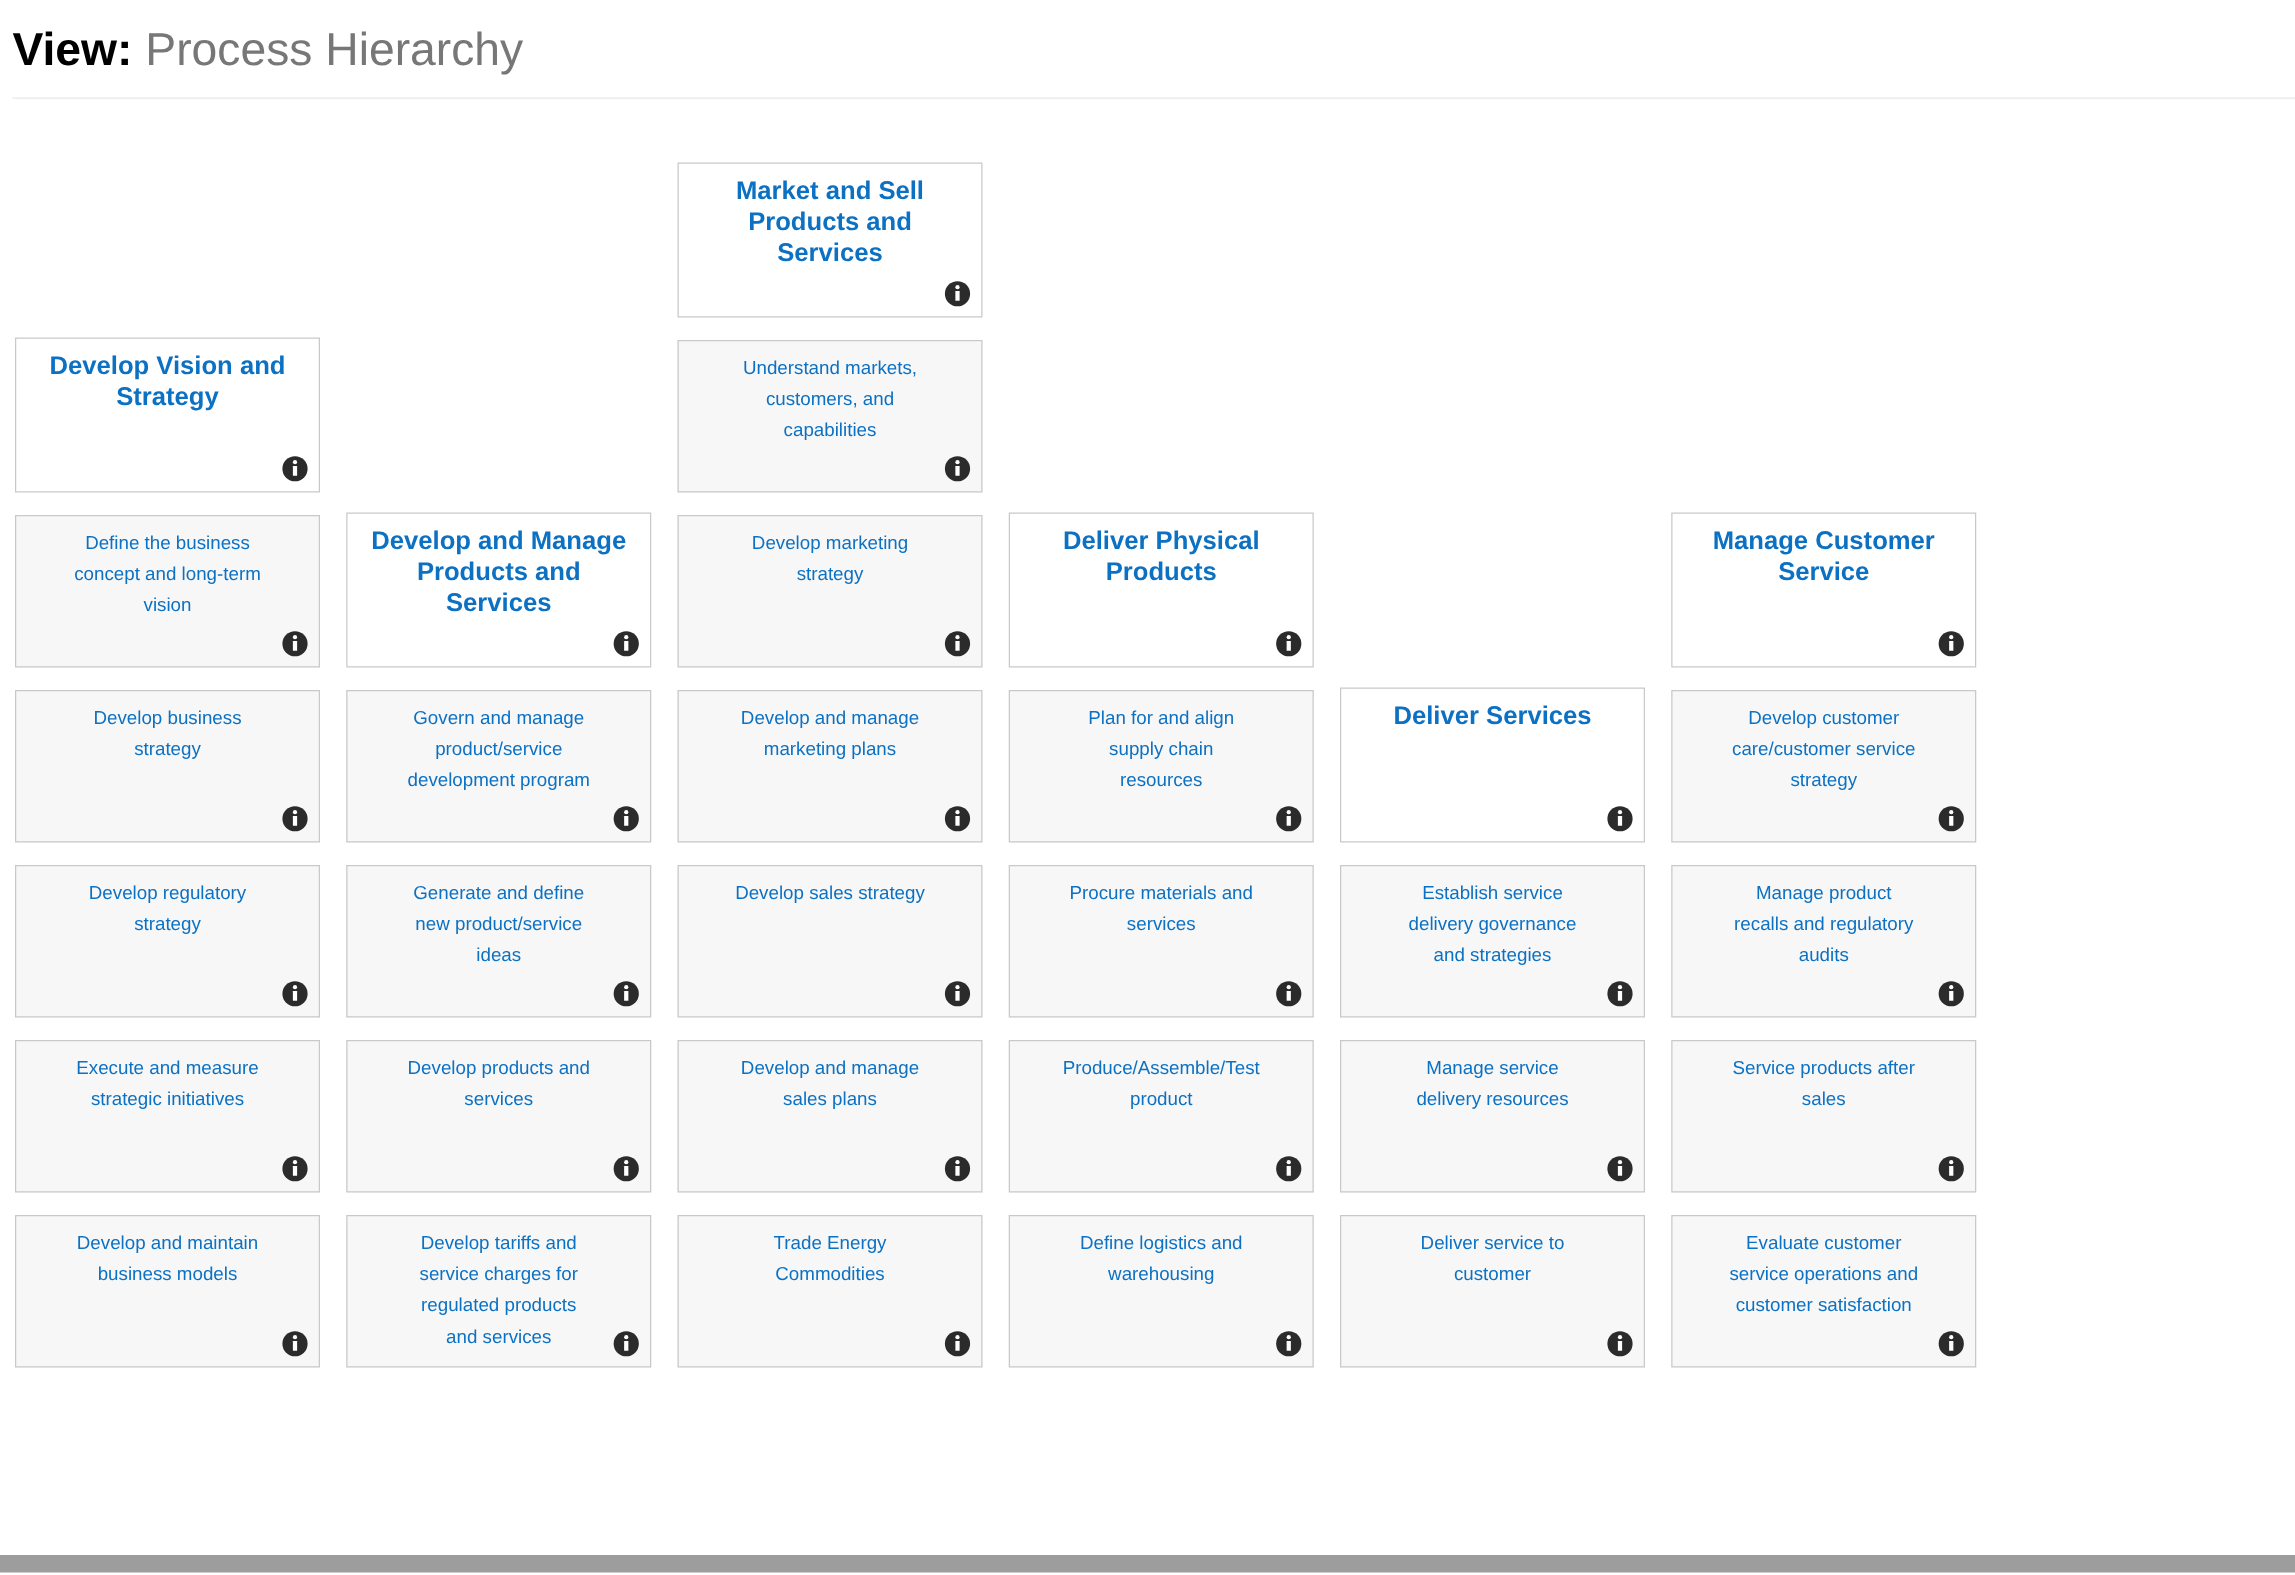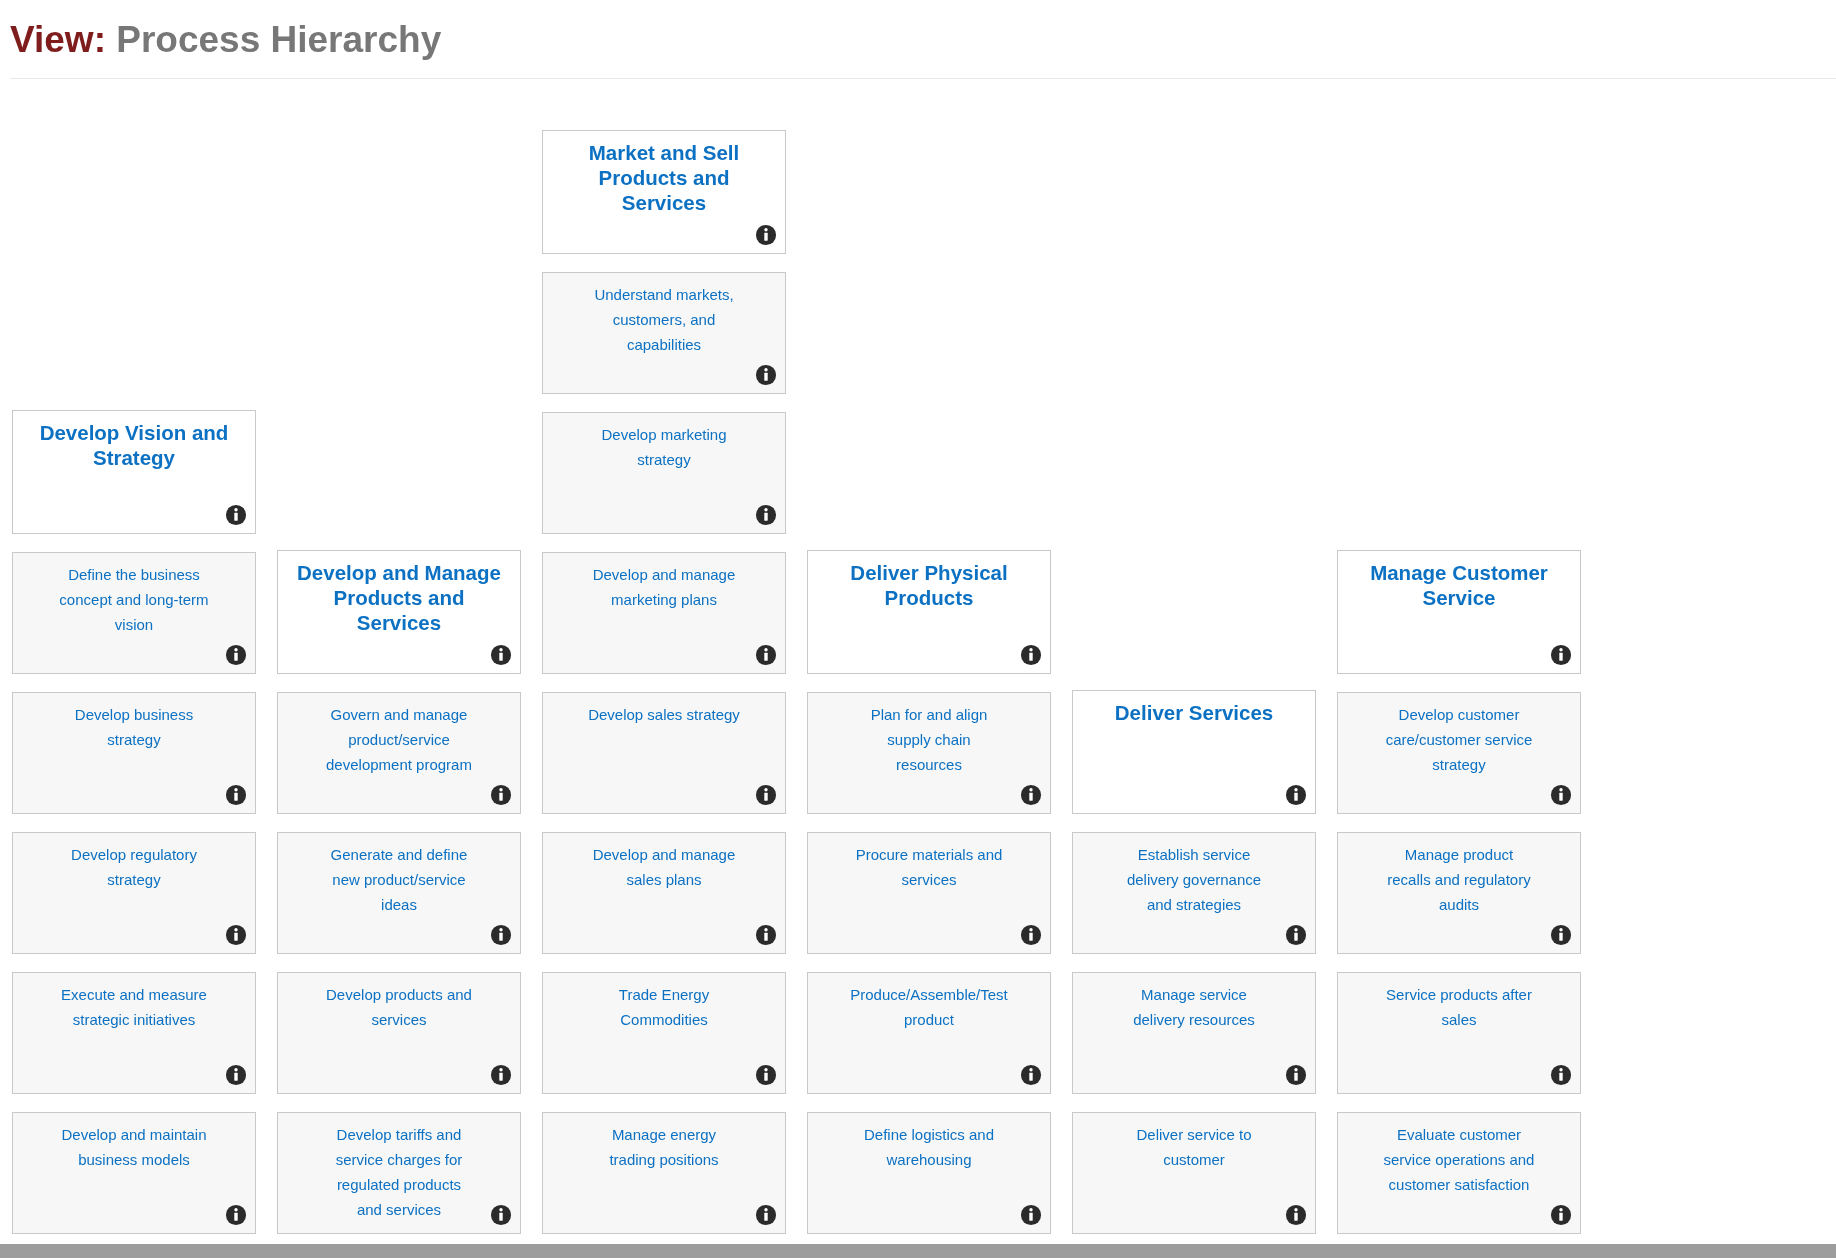--- a/index.html
+++ b/index.html
@@ -26,26 +26,26 @@
   }
 
   .header-title {
     font-size: 37px;
     line-height: 52px;
     font-weight: bold;
     white-space: nowrap;
   }
 
   .header-title .view-label {
-    color: #7f1d1d;
+    color: #000000;
   }
 
   .header-title .view-value {
     color: #777777;
-    font-weight: bold;
+    font-weight: normal;
   }
 
   .header-rule {
     margin-top: 12px;
     margin-left: 0px;
     width: 1836px;
     height: 1px;
     background: #e8e8e8;
   }
 
@@ -383,33 +383,20 @@
             <span class="ln">Commodities</span>
           </span>
           <span class="info-icon">
             <svg viewBox="0 0 24 24" aria-hidden="true">
               <circle cx="12" cy="12" r="11" fill="#2b2b2b"></circle>
               <circle cx="12" cy="6.3" r="1.85" fill="#ffffff"></circle>
               <rect x="10.15" y="9.6" width="3.7" height="8.6" rx="0.4" fill="#ffffff"></rect>
             </svg>
           </span>
         </div>
-        <div class="card">
-          <span class="card-label">
-            <span class="ln">Manage energy</span>
-            <span class="ln">trading positions</span>
-          </span>
-          <span class="info-icon">
-            <svg viewBox="0 0 24 24" aria-hidden="true">
-              <circle cx="12" cy="12" r="11" fill="#2b2b2b"></circle>
-              <circle cx="12" cy="6.3" r="1.85" fill="#ffffff"></circle>
-              <rect x="10.15" y="9.6" width="3.7" height="8.6" rx="0.4" fill="#ffffff"></rect>
-            </svg>
-          </span>
-        </div>
       </div>
       <div class="column">
         <div class="card header-card">
           <span class="card-label">
             <span class="ln">Deliver Physical</span>
             <span class="ln">Products</span>
           </span>
           <span class="info-icon">
             <svg viewBox="0 0 24 24" aria-hidden="true">
               <circle cx="12" cy="12" r="11" fill="#2b2b2b"></circle>

